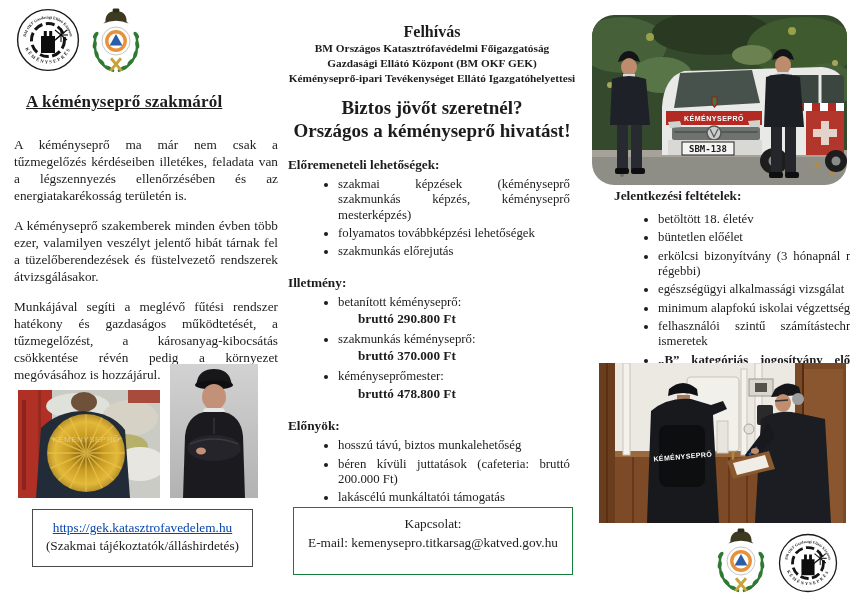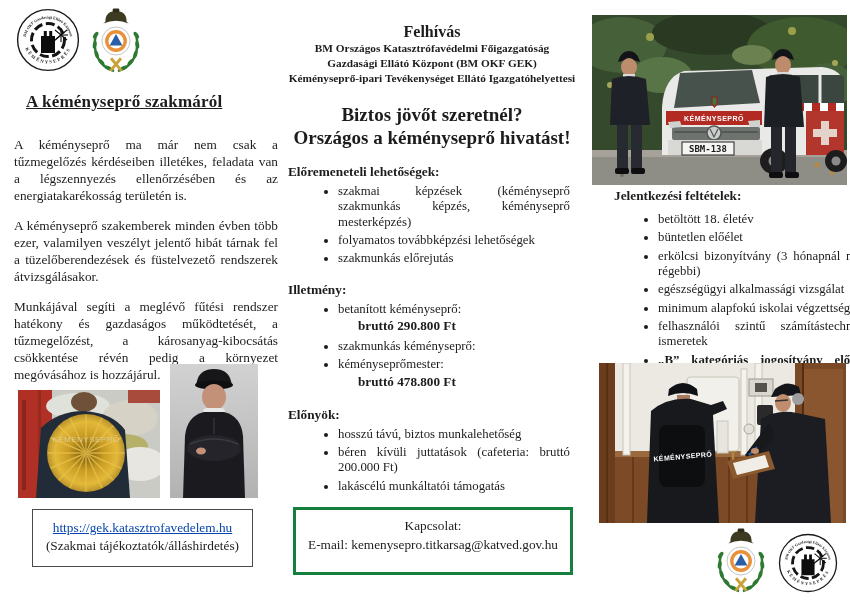--- a/index.html
+++ b/index.html
@@ -23,31 +23,31 @@
     border:1px solid #4a4a4a;text-align:center;box-sizing:border-box;padding-top:9px;
     font-size:13.3px;line-height:1.35;
   }
   .link-box a{color:#0645ad;text-decoration:underline;cursor:pointer;}
   
   .col-mid{position:absolute;left:286px;top:0;width:292px;}
   .mid-header{text-align:center;}
   .felhivas{font-size:16px;font-weight:bold;margin-top:23px;}
   .org-line{font-size:11.3px;font-weight:bold;line-height:1.32;}
   .slogan{font-size:19px;font-weight:bold;line-height:1.22;}
-  .slogan.first{margin-top:17px;}
+  .slogan.first{margin-top:10px;}
   .sec-heading{font-size:13.3px;font-weight:bold;margin:15px 0 0 2px;}
   .col-mid ul{margin:4px 0 0 0;padding-left:52px;}
   .col-mid li{font-size:12.8px;line-height:1.2;margin-bottom:3px;text-align:justify;padding-right:8px;}
   .salary-amount{font-weight:bold;font-size:13.2px;padding:1px 0 2px 20px;}
   .contact-box{
     position:absolute;left:293px;top:507px;width:280px;height:68px;
-    border:3px solid #15803d;box-sizing:border-box;text-align:center;
+    border:1px solid #15803d;box-sizing:border-box;text-align:center;
     font-size:13.3px;line-height:1.4;padding-top:7px;
   }
-  .photo-van{left:592px;top:15px;width:255px;height:170px;}
+  .photo-van{left:592px;top:15px;width:255px;height:170px;border-radius:22px;}
   .req-block{position:absolute;left:614px;top:188px;width:256px;}
   .req-heading{font-size:13.3px;font-weight:bold;}
   .req-block ul{margin:8px 0 0 0;padding-left:44px;}
   .req-block li{font-size:12.8px;line-height:1.17;margin-bottom:3.5px;text-align:justify;padding-right:2px;}
   .req-bold{font-weight:bold;}
   .photo-inspection{left:599px;top:363px;width:247px;height:160px;}
   .logo-abs{position:absolute;}
   .logo-abs svg,.logo svg{display:block;width:100%;height:100%;}
 </style>
 </head>
@@ -207,20 +207,21 @@
   </ul>
 
   <div class="sec-heading">Illetmény:</div>
   <ul>
     <li>
       <span>betanított kéményseprő:</span>
       <div class="salary-amount">bruttó 290.800 Ft</div>
     </li>
     <li>
       <span>szakmunkás kéményseprő:</span>
+      <div class="salary-amount">bruttó 370.000 Ft</div>
     </li>
     <li>
       <span>kéményseprőmester:</span>
       <div class="salary-amount">bruttó 478.800 Ft</div>
     </li>
   </ul>
 
   <div class="sec-heading">Előnyök:</div>
   <ul>
     <li>hosszú távú, biztos munkalehetőség</li>

